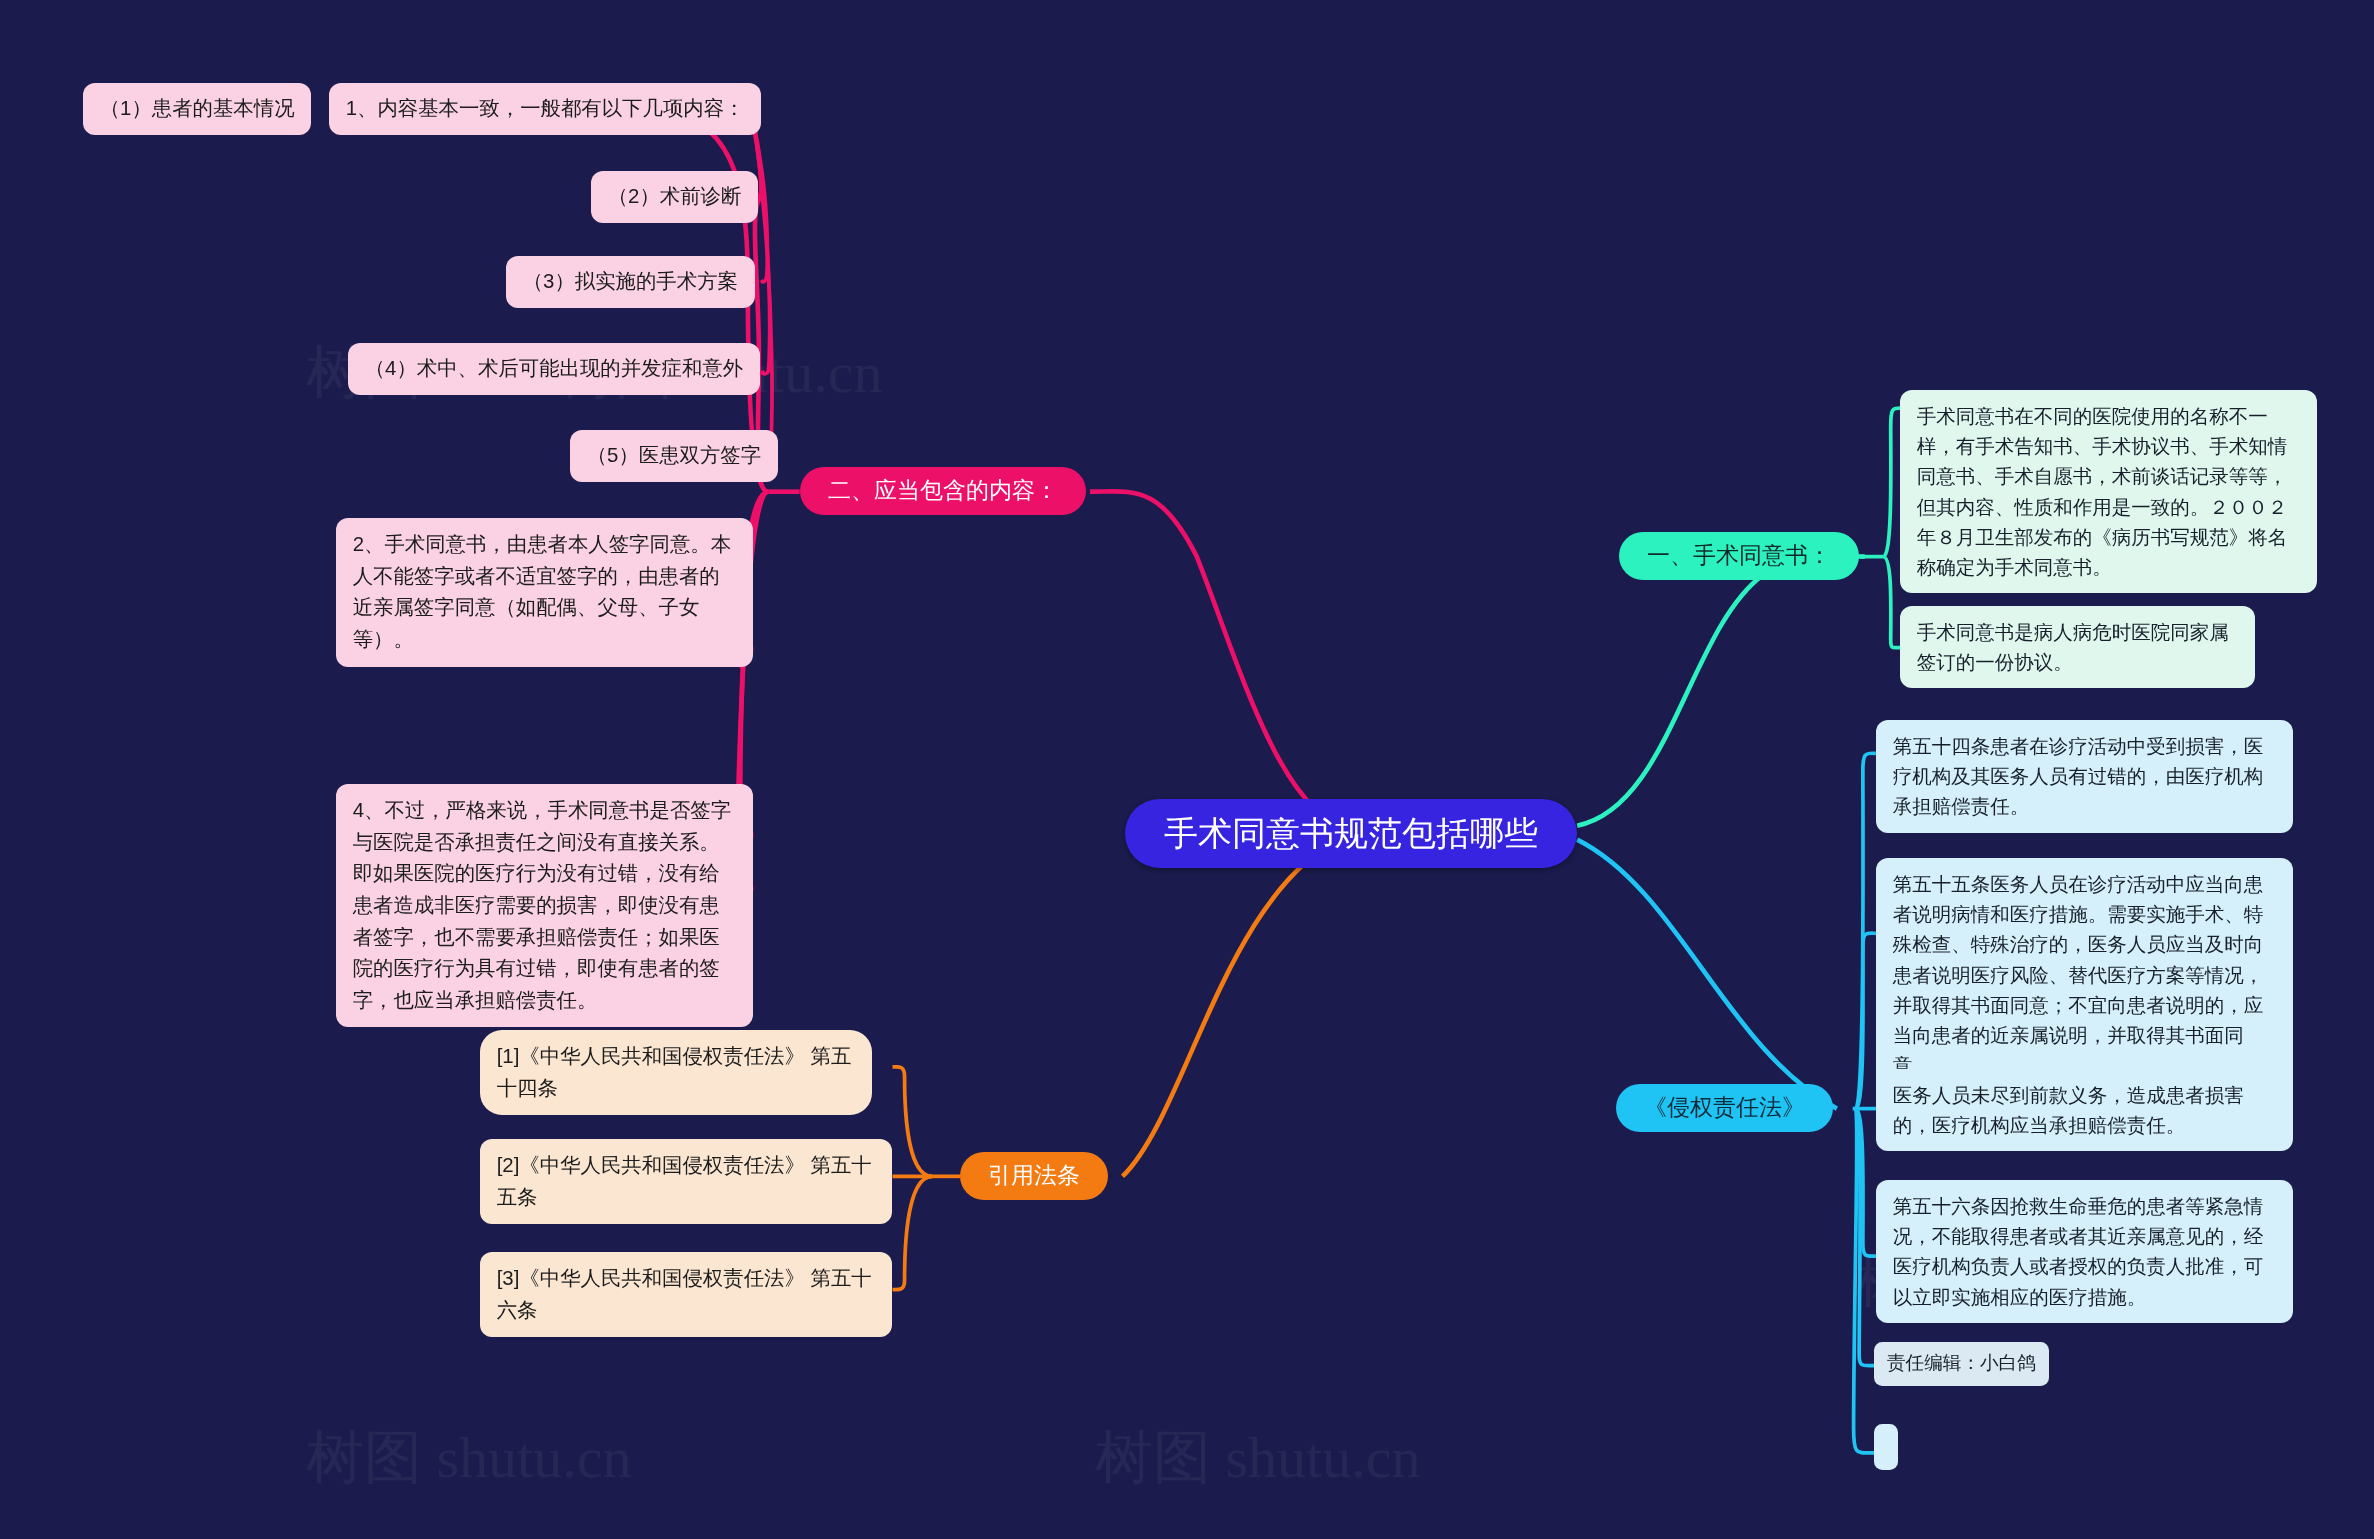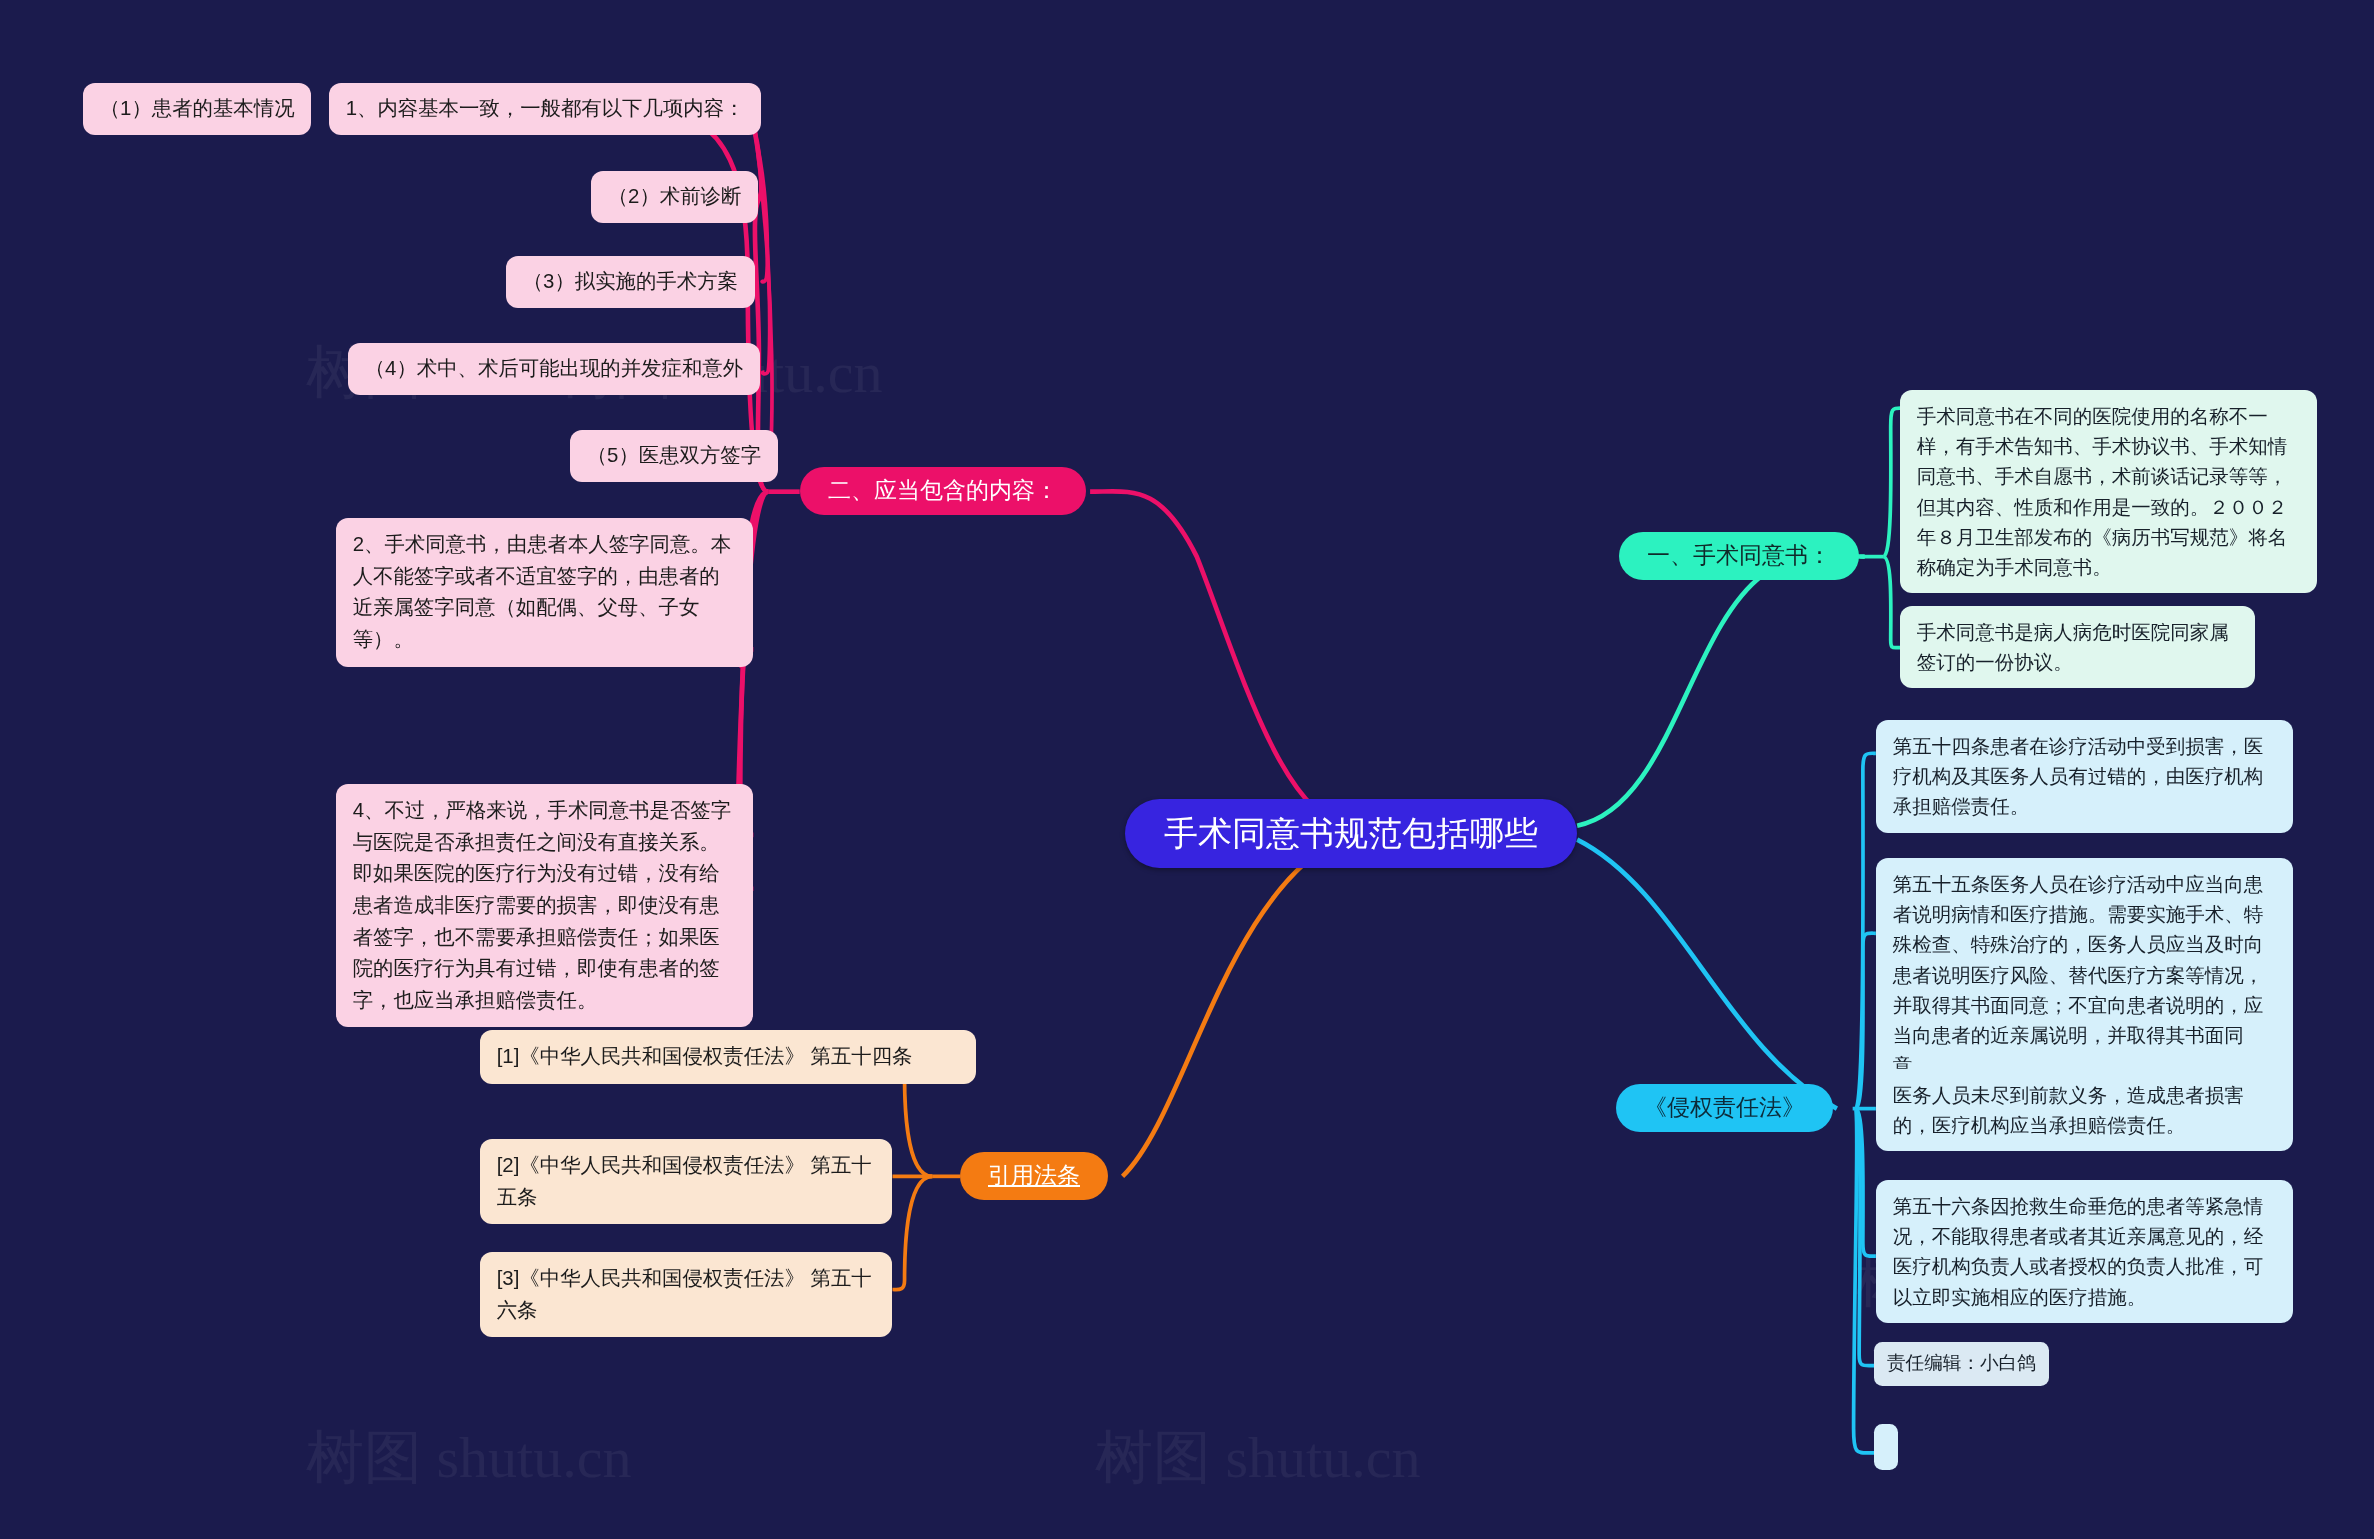--- a/index.html
+++ b/index.html
@@ -23,21 +23,21 @@
     text-align:center;line-height:1.2;white-space:nowrap;
   }
   .root{
     background:#3724e0;color:#ffffff;font-size:34px;
     padding:0 43px;height:69px;
     box-shadow:0 1.9px 5.6px rgba(0,0,0,.35);
   }
   .cap-pink{background:#ec1069;color:#ffffff;font-size:23px;padding:0 28px;height:48px;}
   .cap-green{background:#2cf2c0;color:#102a2a;font-size:23px;padding:0 28px;height:48px;}
   .cap-blue{background:#1fc4f4;color:#0c2b3a;font-size:23px;padding:0 28px;height:48px;}
-  .cap-orange{background:#f47b12;color:#ffffff;font-size:23px;padding:0 28px;height:48px;text-decoration:underline;}
+  .cap-orange{background:#f47b12;color:#ffffff;font-size:23px;padding:0 28px;height:48px;}
 
   
   .box{
     border-radius:12px;box-sizing:border-box;
     display:flex;align-items:center;
     line-height:1.55;
   }
   .box-pink{background:#fbd2e4;color:#1c1c1c;font-size:20.4px;padding:11px 16.7px;}
   .box-pink.one{white-space:nowrap;}
   .box-green{background:#e0f7ee;color:#17202a;font-size:19.5px;padding:11px 16.7px;}
@@ -115,21 +115,21 @@
 
   <div class="node box box-pink one" style="left:544px;top:430px;height:52px;margin-left:26px;">（5）医患双方签字</div>
 
   <div class="node box box-pink" style="left:336px;top:518px;width:417px;">2、手术同意书，由患者本人签字同意。本人不能签字或者不适宜签字的，由患者的近亲属签字同意（如配偶、父母、子女等）。</div>
 
 
   <div class="node box box-pink" style="left:336px;top:784px;width:417px;">4、不过，严格来说，手术同意书是否签字与医院是否承担责任之间没有直接关系。即如果医院的医疗行为没有过错，没有给患者造成非医疗需要的损害，即使没有患者签字，也不需要承担赔偿责任；如果医院的医疗行为具有过错，即使有患者的签字，也应当承担赔偿责任。</div>
 
   <div class="node cap cap-orange" style="left:960px;top:1152px;">引用法条</div>
 
-  <div class="node box box-cream" style="left:480px;top:1030px;width:496px;">[1]《中华人民共和国侵权责任法》 第五十四条</div>
+  <div class="node box box-cream" style="left:480px;top:1030px;width:392px;border-radius:22px;">[1]《中华人民共和国侵权责任法》 第五十四条</div>
 
   <div class="node box box-cream" style="left:480px;top:1139px;width:412px;">[2]《中华人民共和国侵权责任法》 第五十五条</div>
 
   <div class="node box box-cream" style="left:480px;top:1252px;width:412px;">[3]《中华人民共和国侵权责任法》 第五十六条</div>
 
   <div class="node cap cap-green" style="left:1619px;top:532px;">一、手术同意书：</div>
 
   <div class="node box box-green" style="left:1900px;top:390px;width:417px;">手术同意书在不同的医院使用的名称不一样，有手术告知书、手术协议书、手术知情同意书、手术自愿书，术前谈话记录等等，但其内容、性质和作用是一致的。２００２年８月卫生部发布的《病历书写规范》将名称确定为手术同意书。</div>
 
   <div class="node box box-green" style="left:1900px;top:606px;width:355px;">手术同意书是病人病危时医院同家属签订的一份协议。</div>

